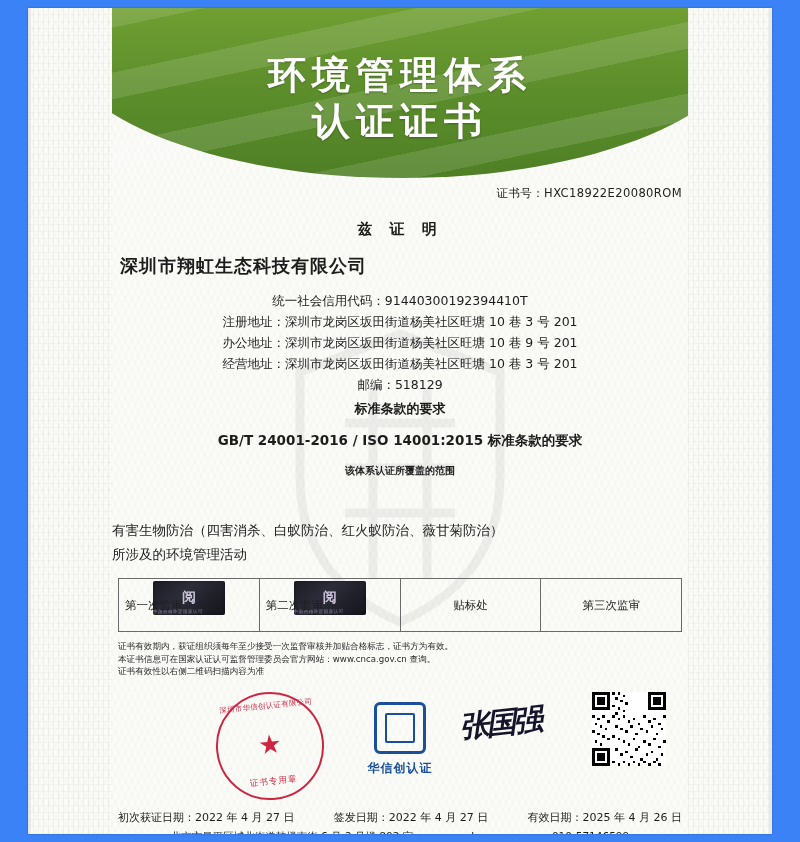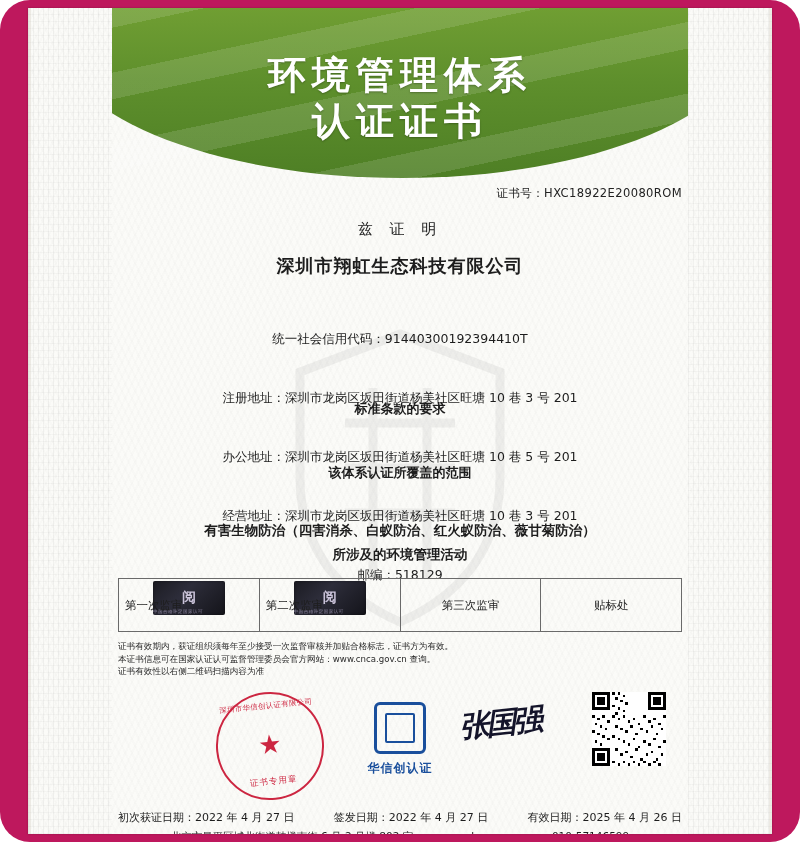--- a/index.html
+++ b/index.html
@@ -5,22 +5,21 @@
   html,body{margin:0;padding:0;}
   body{
     width:800px;height:842px;
     background:#ffffff;
     font-family:"DejaVu Sans","Liberation Sans",sans-serif;
     overflow:hidden;
   }
   .page{
     position:relative;
     width:800px;height:842px;
-    background:#be185d;
-    border-radius:30px;
+    background:#3b82f6;
   }
   
   .cert{
     position:absolute;
     left:28px;top:8px;
     width:744px;height:826px;
     background:#fbfbf8;
     box-shadow:0 0 2px rgba(0,0,0,.25);
     overflow:hidden;
   }
@@ -88,46 +87,46 @@
   .body{
     position:absolute;left:84px;top:170px;width:576px;height:656px;
     color:#1d1d1d;
   }
   .cert-no{
     position:absolute;right:6px;top:8px;
     font-size:11.5px;letter-spacing:.4px;color:#222;
   }
   .zizheng{
     position:absolute;left:0;top:42px;width:100%;
-    text-align:center;font-size:15px;letter-spacing:6px;font-weight:normal;
+    text-align:center;font-size:15px;letter-spacing:6px;font-weight:bold;
   }
   .company{
-    position:absolute;left:0;top:76px;width:100%;
-    text-align:center;font-size:18px;font-weight:bold;letter-spacing:1px;
+    position:absolute;left:8px;top:76px;width:100%;
+    font-size:18px;font-weight:bold;letter-spacing:1px;
   }
   .info{
     position:absolute;left:0;top:112px;width:100%;
     text-align:center;font-size:12.5px;line-height:21px;
   }
-  .info .row{white-space:nowrap;margin-top:38px;}
+  .info .row{white-space:nowrap;}
   .std-title{
     position:absolute;left:0;top:222px;width:100%;
     text-align:center;font-size:13px;font-weight:bold;
   }
   .std-line{
     position:absolute;left:0;top:254px;width:100%;
     text-align:center;font-size:13.5px;font-weight:bold;
   }
   .scope-title{
     position:absolute;left:0;top:286px;width:100%;
-    text-align:center;font-size:13px;font-weight:bold;
+    text-align:center;font-size:10px;font-weight:bold;
   }
   .scope-body{
     position:absolute;left:0;top:340px;width:100%;
-    text-align:center;font-size:13.5px;font-weight:bold;line-height:24px;
+    text-align:left;font-size:13.5px;font-weight:normal;line-height:24px;
   }
 
   
   .watermark{
     position:absolute;left:50%;top:150px;transform:translateX(-50%);
     width:230px;height:300px;opacity:.10;pointer-events:none;
   }
 
   
   .surv{
@@ -262,26 +261,27 @@
       </svg>
 
       <div class="cert-no">证书号：HXC18922E20080ROM</div>
 
       <div class="zizheng">兹 证 明</div>
       <div class="company">深圳市翔虹生态科技有限公司</div>
 
       <div class="info">
         <div class="row">统一社会信用代码：91440300192394410T</div>
         <div class="row">注册地址：深圳市龙岗区坂田街道杨美社区旺塘 10 巷 3 号 201</div>
-        <div class="row">办公地址：深圳市龙岗区坂田街道杨美社区旺塘 10 巷 5 号 201</div>
+        <div class="row">办公地址：深圳市龙岗区坂田街道杨美社区旺塘 10 巷 9 号 201</div>
         <div class="row">经营地址：深圳市龙岗区坂田街道杨美社区旺塘 10 巷 3 号 201</div>
         <div class="row">邮编：518129</div>
       </div>
 
       <div class="std-title">标准条款的要求</div>
+      <div class="std-line">GB/T 24001-2016 / ISO 14001:2015 标准条款的要求</div>
       <div class="scope-title">该体系认证所覆盖的范围</div>
       <div class="scope-body">
         <div>有害生物防治（四害消杀、白蚁防治、红火蚁防治、薇甘菊防治）</div>
         <div>所涉及的环境管理活动</div>
       </div>
 
       <div class="surv">
         <div class="cell has-holo">
           <div class="holo">
             <span>阅</span>
@@ -290,24 +290,24 @@
           <span class="lab">第一次监审</span>
         </div>
         <div class="cell has-holo">
           <div class="holo">
             <span>阅</span>
             <span class="tiny">中国合格评定国家认可</span>
           </div>
           <span class="lab">第二次监审</span>
         </div>
         <div class="cell">
+          <span class="lab">贴标处</span>
+        </div>
+        <div class="cell">
           <span class="lab">第三次监审</span>
-        </div>
-        <div class="cell">
-          <span class="lab">贴标处</span>
         </div>
       </div>
 
       <div class="fine">
         <div>证书有效期内，获证组织须每年至少接受一次监督审核并加贴合格标志，证书方为有效。</div>
         <div>本证书信息可在国家认证认可监督管理委员会官方网站：www.cnca.gov.cn 查询。</div>
         <div>证书有效性以右侧二维码扫描内容为准</div>
       </div>
 
       <div class="seals">

